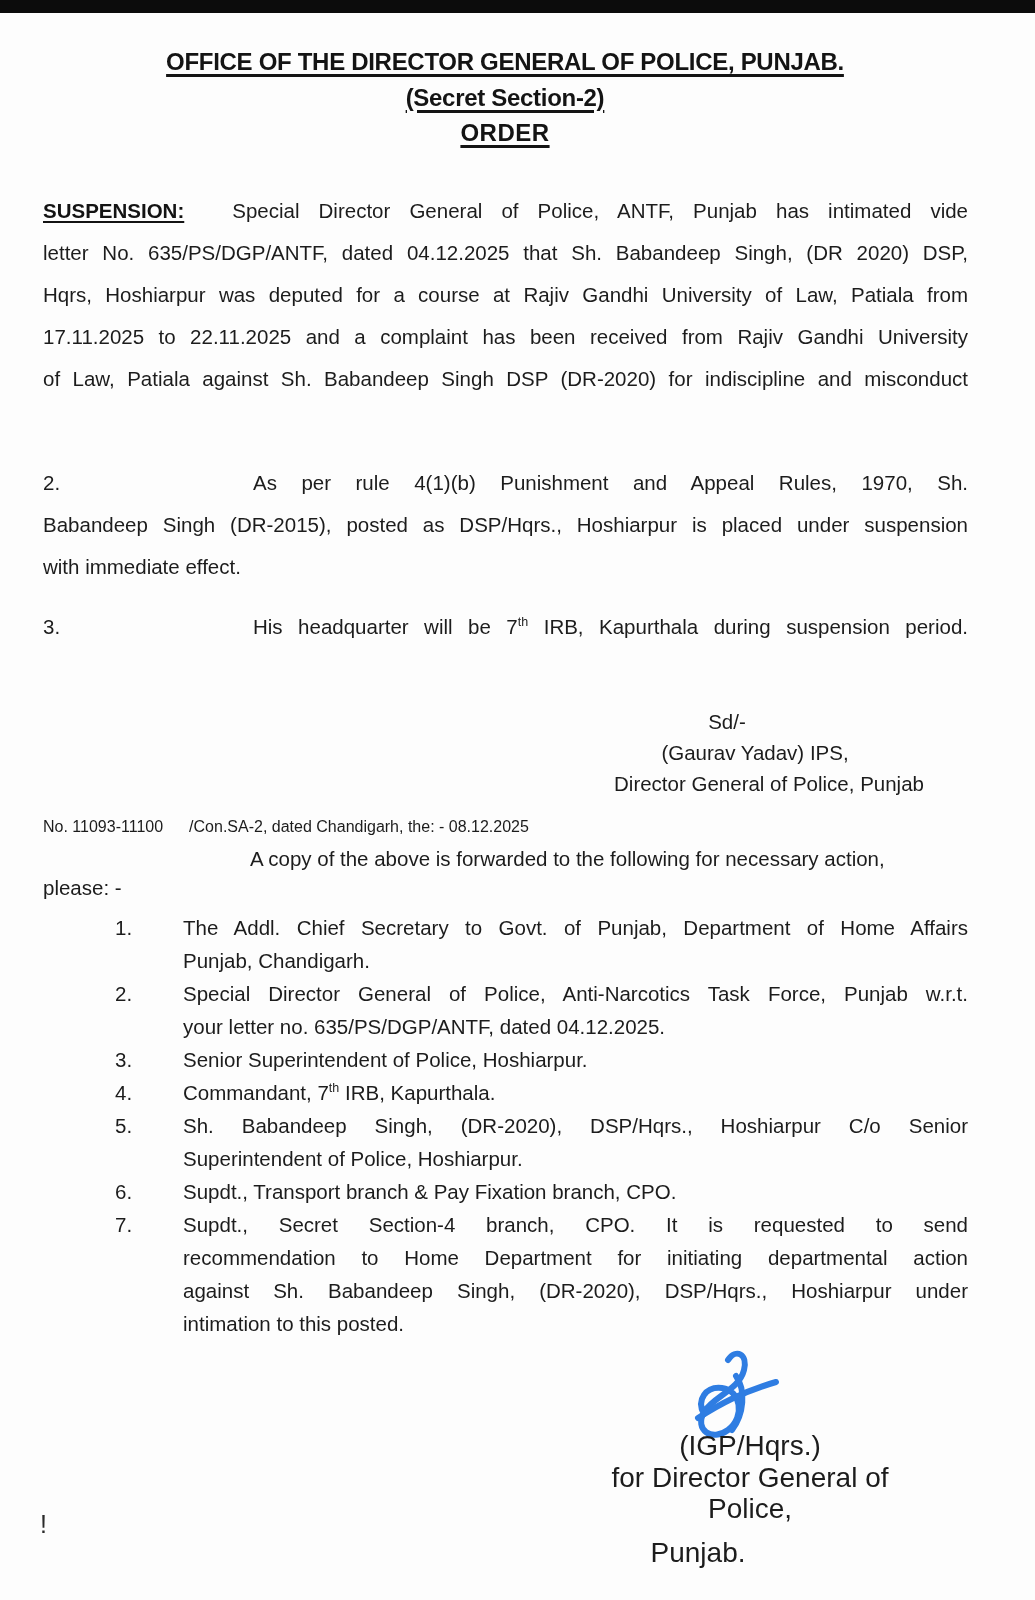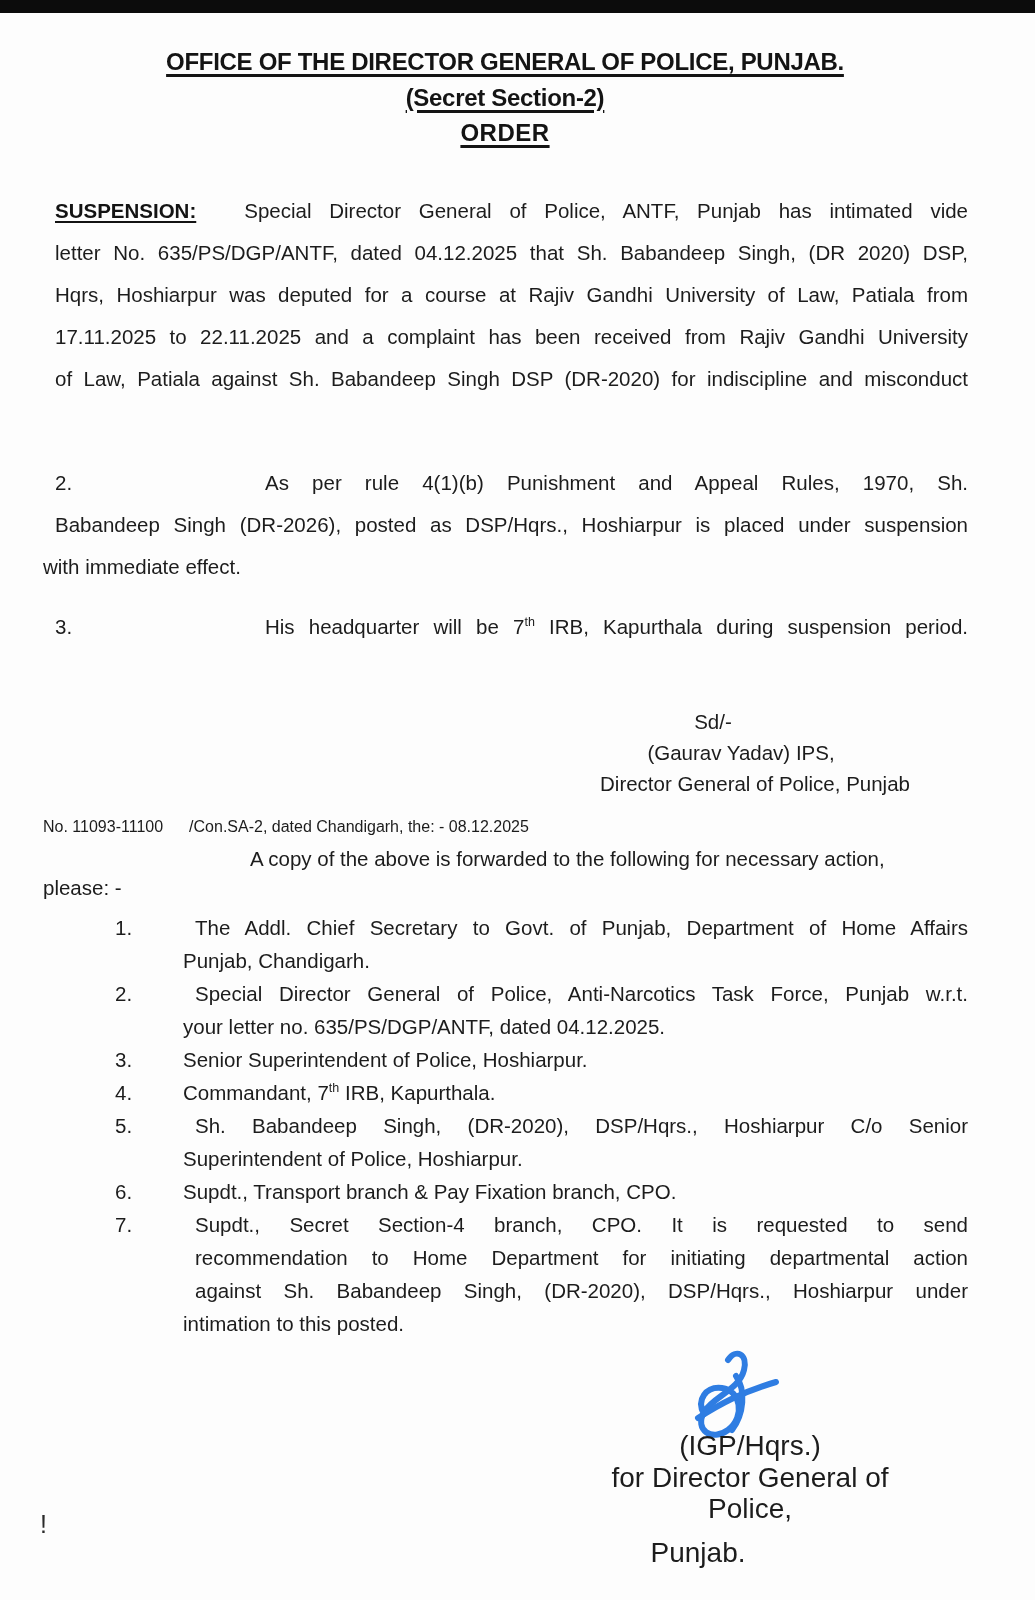--- a/index.html
+++ b/index.html
@@ -32,35 +32,35 @@
   
   .para {
     position: absolute; left: 43px; width: 925px;
     font-size: 20.5px; line-height: 42px;
   }
   .p1 { top: 190px; }
   .p2 { top: 462px; }
   .p3 { top: 606px; }
   .jl { text-align: justify; text-align-last: justify; white-space: nowrap; }
   .jl * { white-space: normal; }
-  .jl { white-space: normal; margin-left: 12px; }
+  .jl { white-space: normal; }
   .lastline { text-align: left; }
   .suslabel {
     font-weight: bold;
     text-decoration: underline;
     text-decoration-thickness: 2px;
     text-underline-offset: 3px;
     color: #131313;
   }
   .tab1 { display: inline-block; width: 48px; }
   .pnum { display: inline-block; width: 210px; }
   sup { font-size: 12.5px; vertical-align: super; line-height: 0; }
   
   .sdblock {
-    position: absolute; top: 706px; left: 565px; width: 380px;
+    position: absolute; top: 706px; left: 579px; width: 380px;
     text-align: center; font-size: 20.5px; line-height: 31px;
   }
   .sd1 { transform: translateX(-42px); }
   .sd2 { transform: translateX(-14px); }
   
   .noline   { position: absolute; top: 818px; left: 43px;  font-size: 16px; }
   .no-right { margin-left: 26px; }
   .copyline { position: absolute; top: 847px; left: 250px; font-size: 20.5px; }
   .pleaseline { position: absolute; top: 876px; left: 43px; font-size: 20.5px; }
   .dlist {
@@ -94,21 +94,21 @@
 <div class="para p1">
   <div class="jl"><span class="suslabel">SUSPENSION:</span><span class="tab1"></span><span>Special Director General of Police, ANTF, Punjab has intimated vide</span></div>
   <div class="jl">letter No. 635/PS/DGP/ANTF, dated 04.12.2025 that Sh. Babandeep Singh, (DR 2020) DSP,</div>
   <div class="jl">Hqrs, Hoshiarpur was deputed for a course at Rajiv Gandhi University of Law, Patiala from</div>
   <div class="jl">17.11.2025 to 22.11.2025 and a complaint has been received from Rajiv Gandhi University</div>
   <div class="jl">of Law, Patiala against Sh. Babandeep Singh DSP (DR-2020) for indiscipline and misconduct</div>
 </div>
 
 <div class="para p2">
   <div class="jl"><span class="pnum">2.</span><span>As per rule 4(1)(b) Punishment and Appeal Rules, 1970, Sh.</span></div>
-  <div class="jl">Babandeep Singh (DR-2026), posted as DSP/Hqrs., Hoshiarpur is placed under suspension</div>
+  <div class="jl">Babandeep Singh (DR-2015), posted as DSP/Hqrs., Hoshiarpur is placed under suspension</div>
   <div class="lastline">with immediate effect.</div>
 </div>
 
 <div class="para p3">
   <div class="jl"><span class="pnum">3.</span><span>His headquarter will be 7</span><sup>th</sup><span> IRB, Kapurthala during suspension period.</span></div>
 </div>
 
 <div class="sdblock">
   <div class="sd1">Sd/-</div>
   <div class="sd2">(Gaurav Yadav) IPS,</div>

